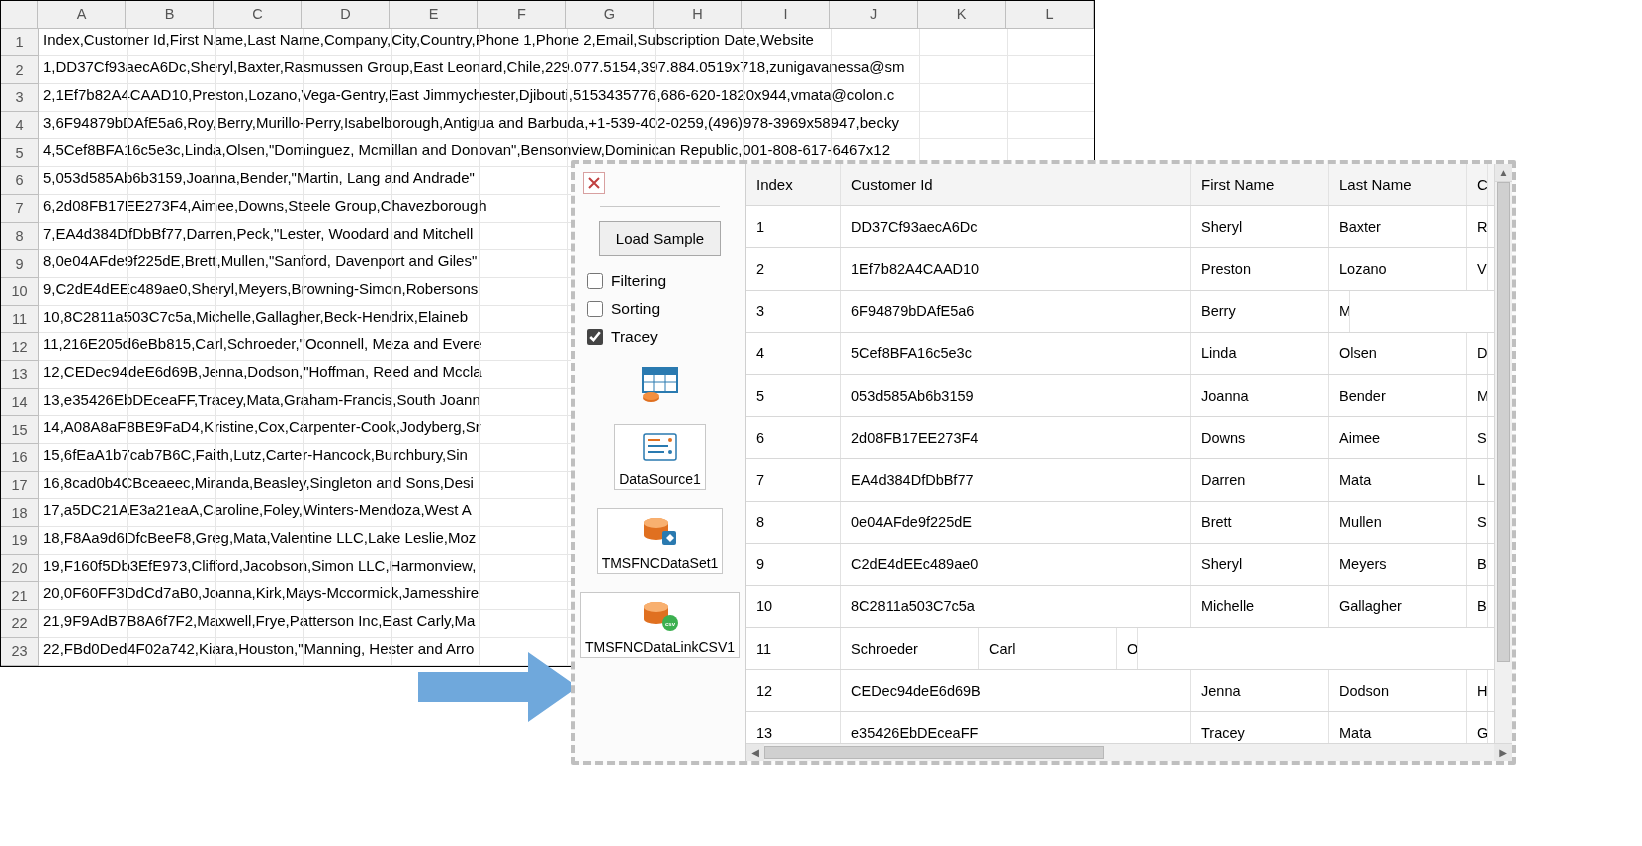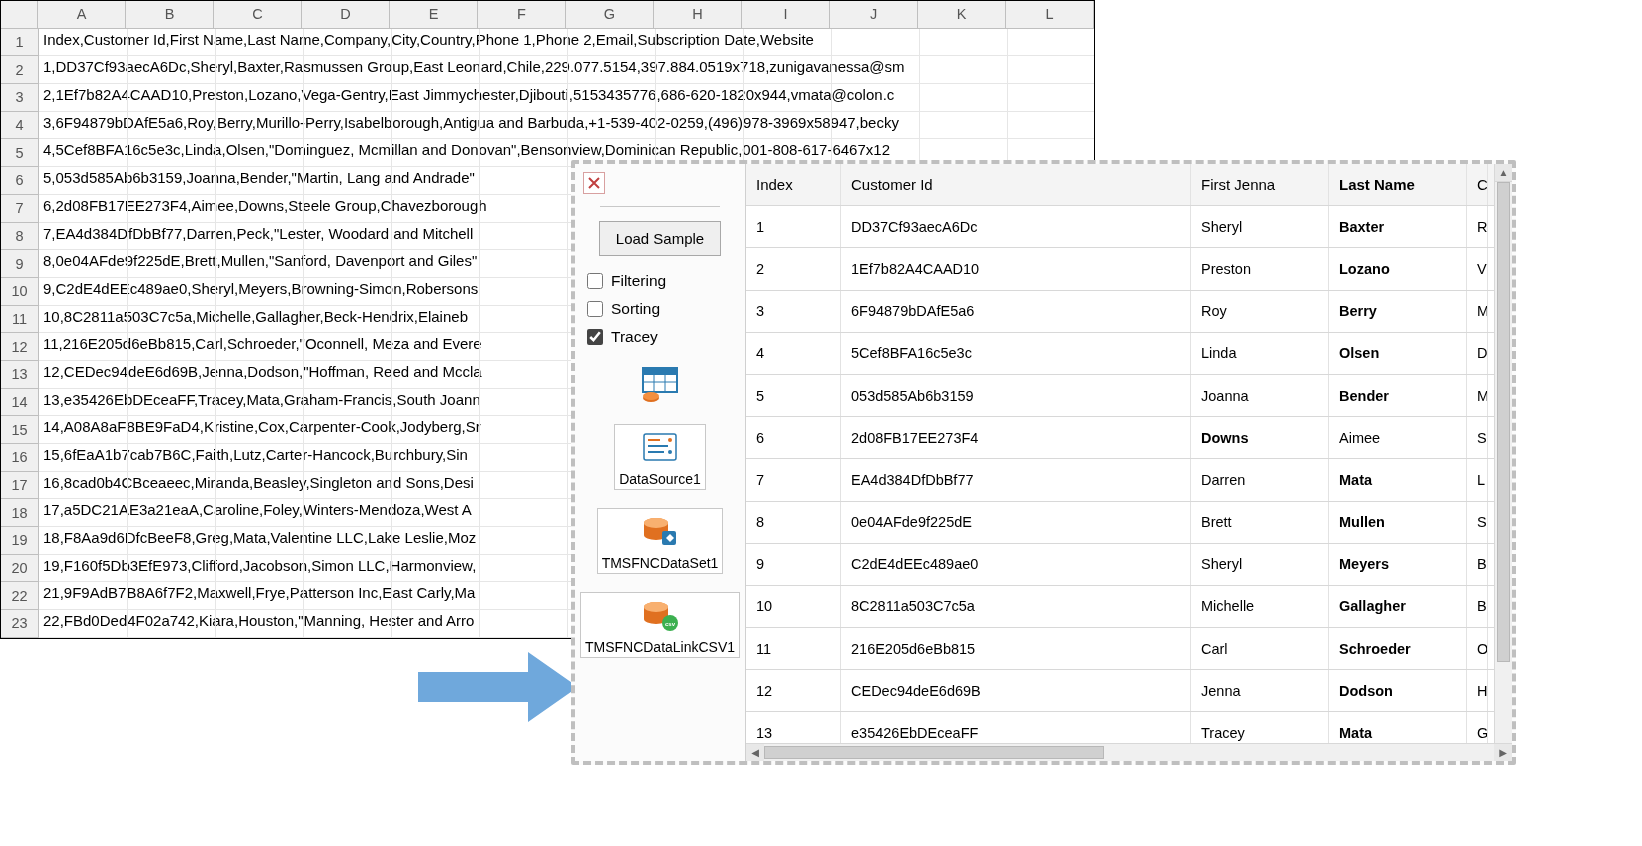--- a/index.html
+++ b/index.html
@@ -130,21 +130,21 @@
   .pg-head { background:#f4f4f4; font-size:15px;}
   .pg-cell {
     border-right:1px solid #e2e2e2;
     padding: 0 10px;
     overflow:hidden; white-space:nowrap; text-overflow:clip;
     height:100%; display:flex; align-items:center;
   }
   .c-idx { width:95px; }
   .c-cid { width:350px; }
   .c-fn  { width:138px; }
-  .c-ln  { width:138px;font-weight:bold; }
+  .c-ln  { width:138px; }
   .c-cut { width:14px; }
 
   .vscroll {
     width:18px; background:#f0f0f0;
     border-left:1px solid #d8d8d8;
     position:relative;
   }
   .vscroll .arrow-btn {
     height:18px; display:flex; align-items:center; justify-content:center;
     border-bottom:1px solid #d8d8d8; color:#666; font-size:10px;
@@ -504,20 +504,36 @@
             <div class="ss-vline" style="left: 440px;"></div>
             <div class="ss-vline" style="left: 528px;"></div>
             <div class="ss-vline" style="left: 616px;"></div>
             <div class="ss-vline" style="left: 704px;"></div>
             <div class="ss-vline" style="left: 792px;"></div>
             <div class="ss-vline" style="left: 880px;"></div>
             <div class="ss-vline" style="left: 968px;"></div>
           </div></div>
       </div>
       <div class="ss-row">
+        <div class="ss-rowhdr">21</div>
+        <div class="ss-cellwrap">20,0F60FF3DdCd7aB0,Joanna,Kirk,Mays-Mccormick,Jamesshire<div class="ss-gridlines">
+            <div class="ss-vline" style="left: 88px;"></div>
+            <div class="ss-vline" style="left: 176px;"></div>
+            <div class="ss-vline" style="left: 264px;"></div>
+            <div class="ss-vline" style="left: 352px;"></div>
+            <div class="ss-vline" style="left: 440px;"></div>
+            <div class="ss-vline" style="left: 528px;"></div>
+            <div class="ss-vline" style="left: 616px;"></div>
+            <div class="ss-vline" style="left: 704px;"></div>
+            <div class="ss-vline" style="left: 792px;"></div>
+            <div class="ss-vline" style="left: 880px;"></div>
+            <div class="ss-vline" style="left: 968px;"></div>
+          </div></div>
+      </div>
+      <div class="ss-row">
         <div class="ss-rowhdr">22</div>
         <div class="ss-cellwrap">21,9F9AdB7B8A6f7F2,Maxwell,Frye,Patterson Inc,East Carly,Ma<div class="ss-gridlines">
             <div class="ss-vline" style="left: 88px;"></div>
             <div class="ss-vline" style="left: 176px;"></div>
             <div class="ss-vline" style="left: 264px;"></div>
             <div class="ss-vline" style="left: 352px;"></div>
             <div class="ss-vline" style="left: 440px;"></div>
             <div class="ss-vline" style="left: 528px;"></div>
             <div class="ss-vline" style="left: 616px;"></div>
             <div class="ss-vline" style="left: 704px;"></div>
@@ -627,21 +643,21 @@
       <span>TMSFNCDataLinkCSV1</span>
     </div>
   </div>
 
   <div class="panel-grid">
     <div style="display:flex; flex:1; overflow:hidden;">
       <div style="flex:1; display:flex; flex-direction:column; overflow:hidden;">
         <div class="pg-head">
           <div class="pg-cell c-idx">Index</div>
           <div class="pg-cell c-cid">Customer Id</div>
-          <div class="pg-cell c-fn">First Jenna</div>
+          <div class="pg-cell c-fn">First Name</div>
           <div class="pg-cell c-ln">Last Name</div>
           <div class="pg-cell c-cut">C</div>
         </div>
         <div id="pg-body" style="flex:1; overflow:hidden;">
             <div class="pg-row">
               <div class="pg-cell c-idx">1</div>
               <div class="pg-cell c-cid">DD37Cf93aecA6Dc</div>
               <div class="pg-cell c-fn">Sheryl</div>
               <div class="pg-cell c-ln">Baxter</div>
               <div class="pg-cell c-cut">R</div>
@@ -649,21 +665,20 @@
             <div class="pg-row">
               <div class="pg-cell c-idx">2</div>
               <div class="pg-cell c-cid">1Ef7b82A4CAAD10</div>
               <div class="pg-cell c-fn">Preston</div>
               <div class="pg-cell c-ln">Lozano</div>
               <div class="pg-cell c-cut">V</div>
             </div>
             <div class="pg-row">
               <div class="pg-cell c-idx">3</div>
               <div class="pg-cell c-cid">6F94879bDAfE5a6</div>
-              <div class="pg-cell c-fn">Roy</div>
               <div class="pg-cell c-ln">Berry</div>
               <div class="pg-cell c-cut">M</div>
             </div>
             <div class="pg-row">
               <div class="pg-cell c-idx">4</div>
               <div class="pg-cell c-cid">5Cef8BFA16c5e3c</div>
               <div class="pg-cell c-fn">Linda</div>
               <div class="pg-cell c-ln">Olsen</div>
               <div class="pg-cell c-cut">D</div>
             </div>
@@ -704,23 +719,22 @@
             </div>
             <div class="pg-row">
               <div class="pg-cell c-idx">10</div>
               <div class="pg-cell c-cid">8C2811a503C7c5a</div>
               <div class="pg-cell c-fn">Michelle</div>
               <div class="pg-cell c-ln">Gallagher</div>
               <div class="pg-cell c-cut">B</div>
             </div>
             <div class="pg-row">
               <div class="pg-cell c-idx">11</div>
-              <div class="pg-cell c-cid">216E205d6eBb815</div>
+              <div class="pg-cell c-ln">Schroeder</div>
               <div class="pg-cell c-fn">Carl</div>
-              <div class="pg-cell c-ln">Schroeder</div>
               <div class="pg-cell c-cut">O</div>
             </div>
             <div class="pg-row">
               <div class="pg-cell c-idx">12</div>
               <div class="pg-cell c-cid">CEDec94deE6d69B</div>
               <div class="pg-cell c-fn">Jenna</div>
               <div class="pg-cell c-ln">Dodson</div>
               <div class="pg-cell c-cut">H</div>
             </div>
             <div class="pg-row">

